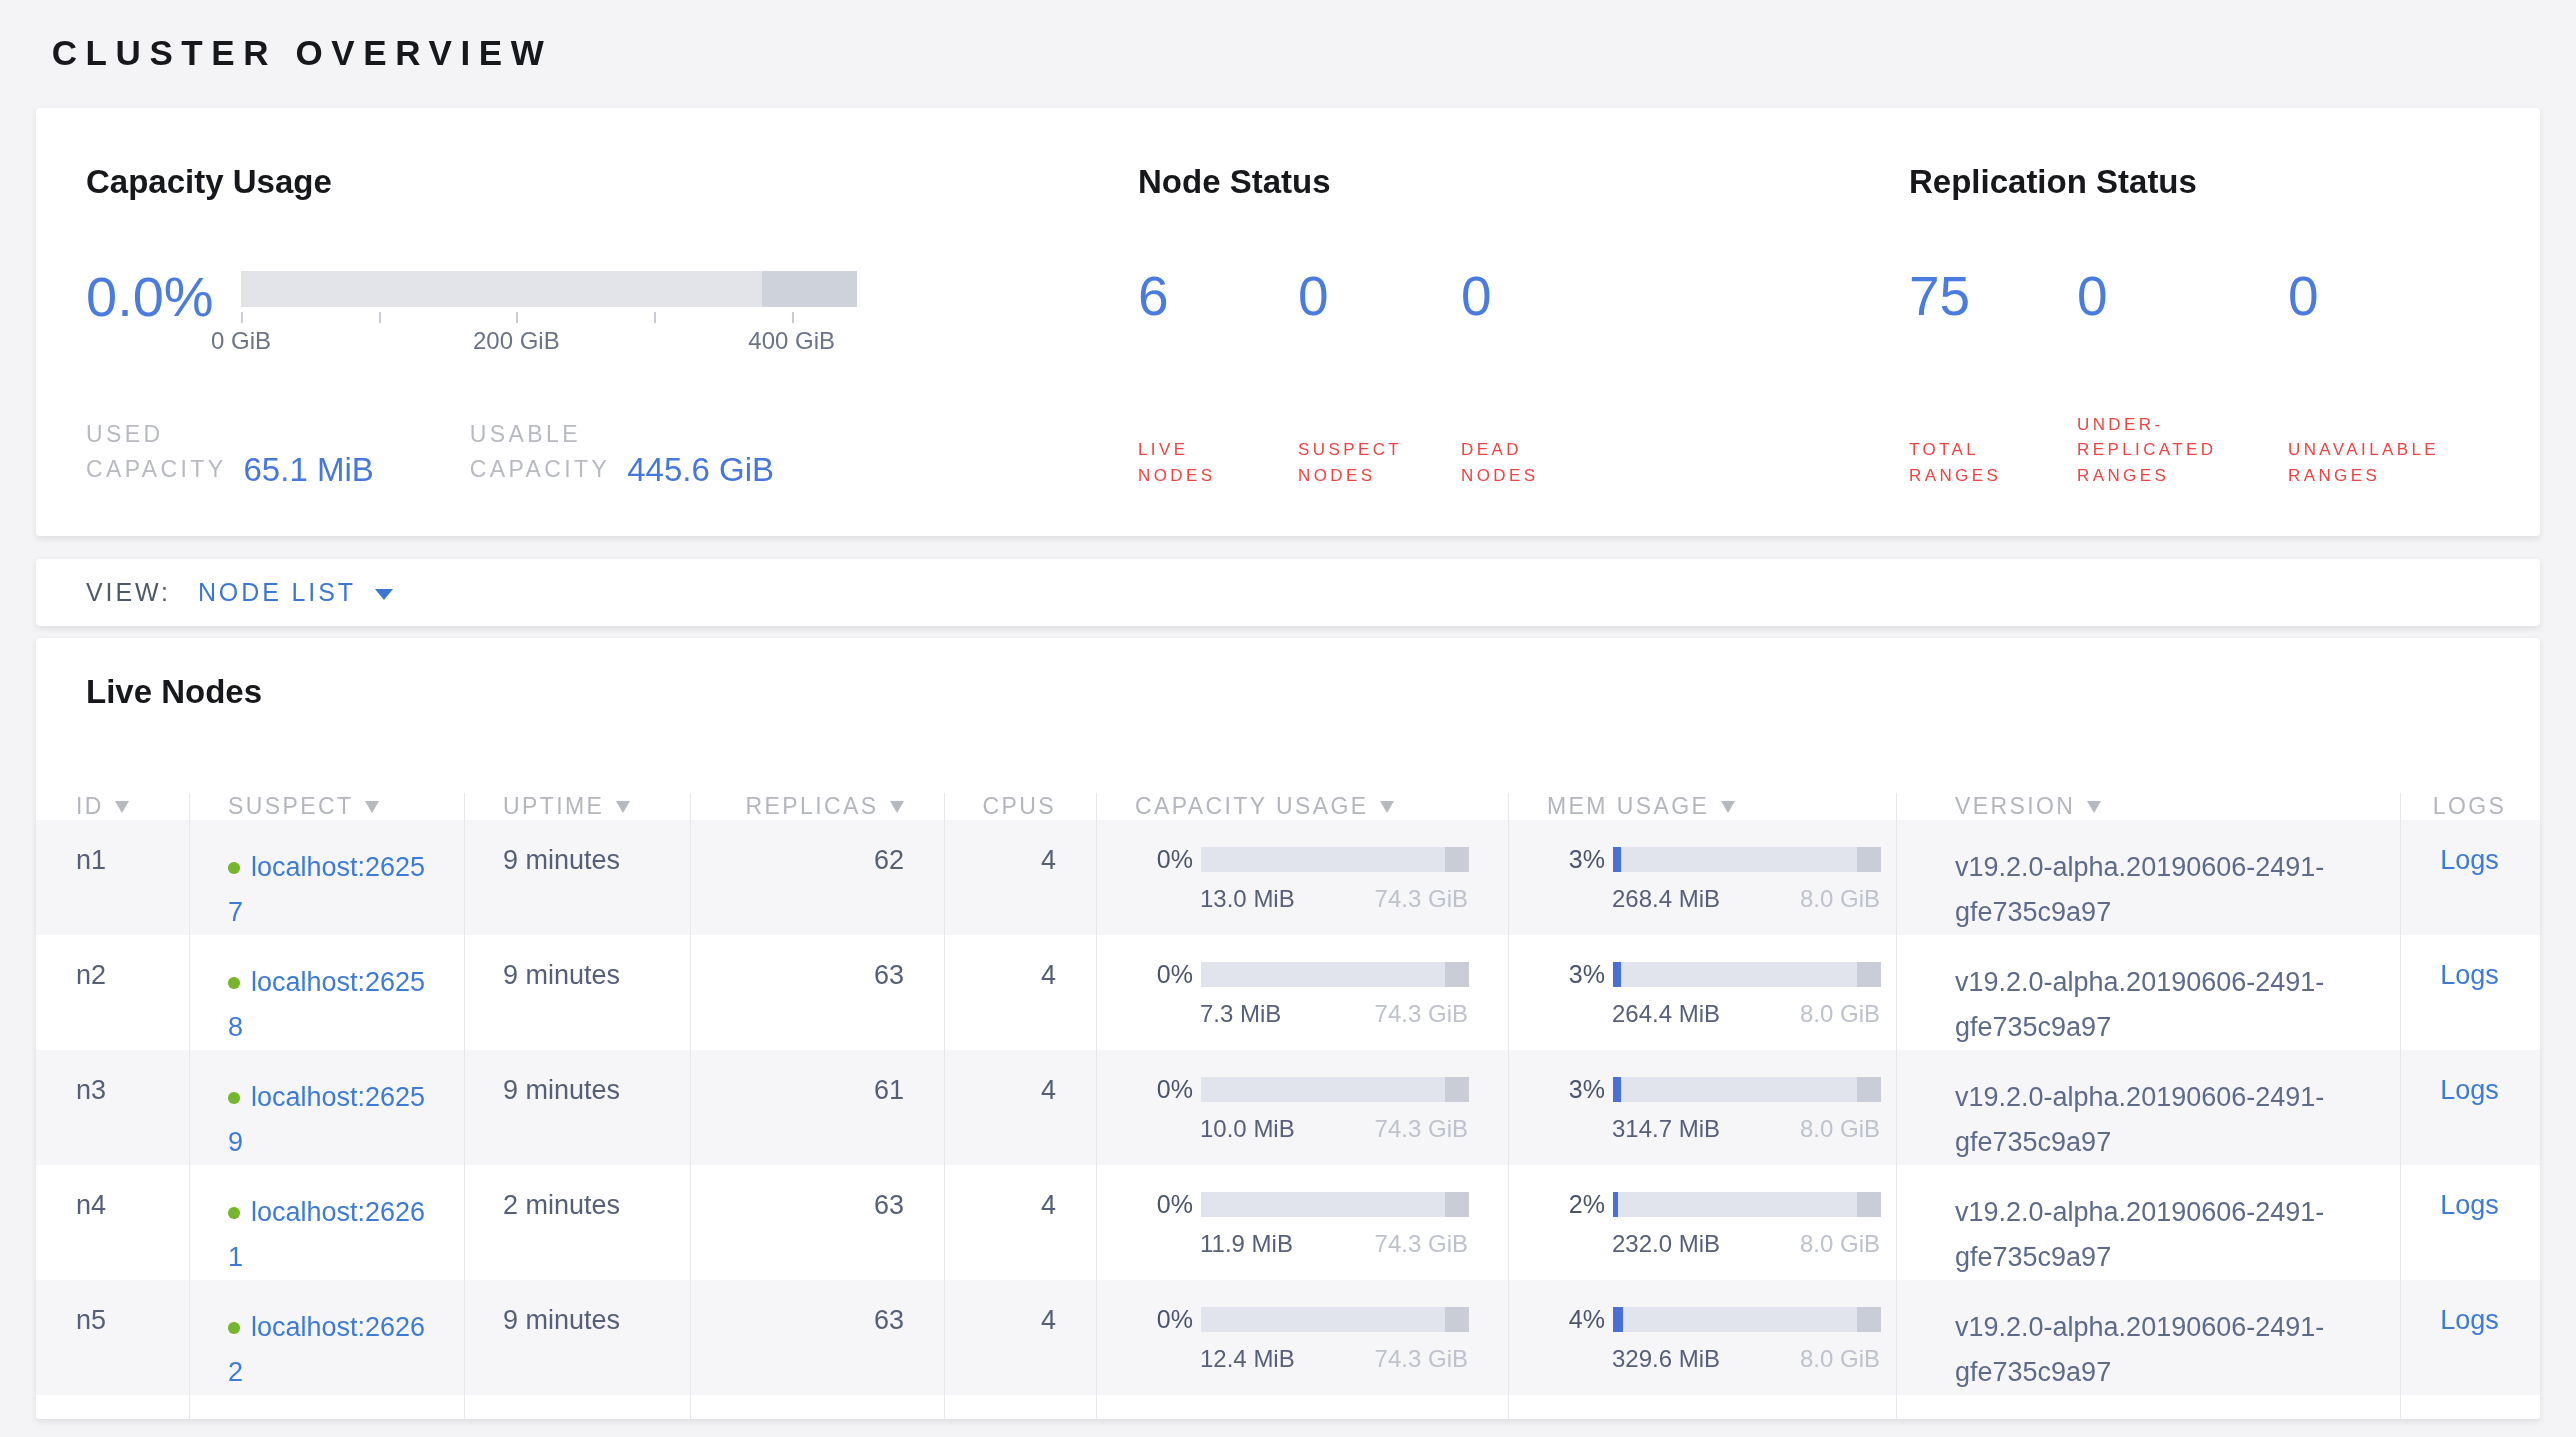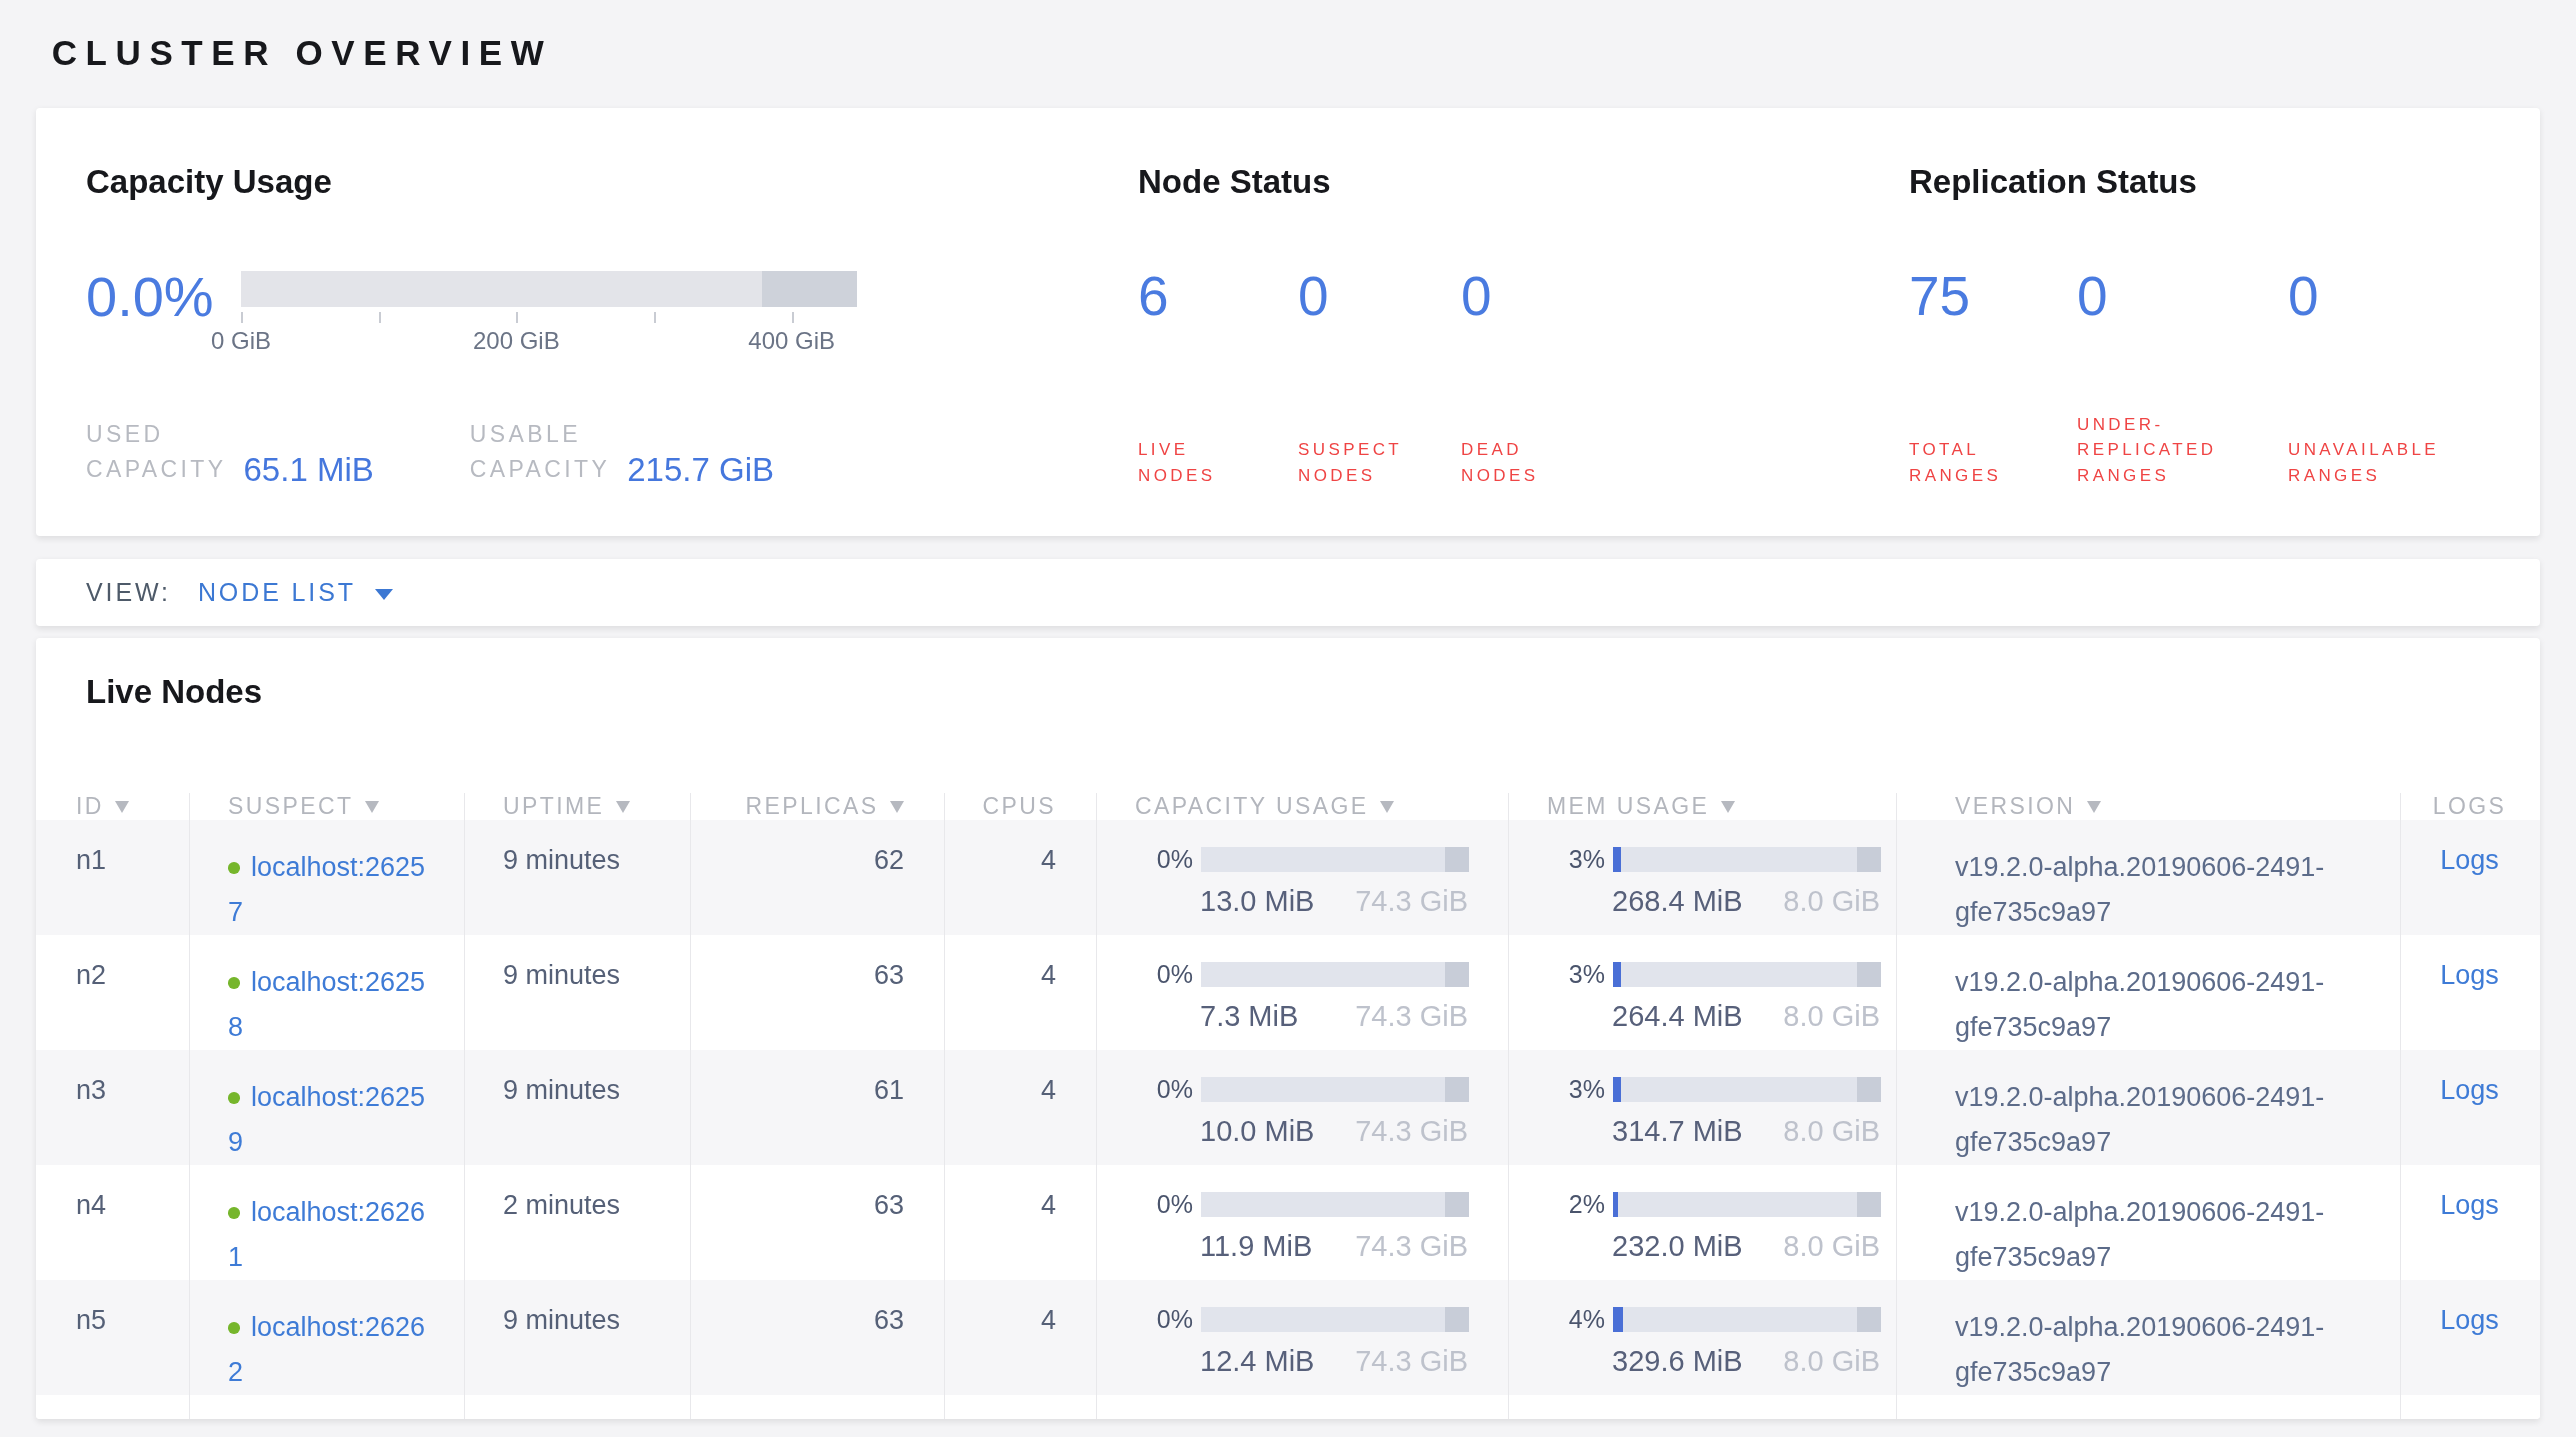--- a/index.html
+++ b/index.html
@@ -131,21 +131,21 @@
     background: #76b62c; margin-right: 11.5px; vertical-align: 1.9px;
   }
   a.link { color: #3e7bd6; text-decoration: none; cursor: pointer; }
 
   .usage-block { width: 334px; }
   .usage-top { display: flex; align-items: center; }
   .usage-pct { width: 58px; text-align: right; margin-right: 7.7px; font-size: 25px; color: #4a546c; }
   .mini-bar { position: relative; width: 268px; height: 25px; background: #e1e4ec; overflow: hidden; }
   .mini-bar .end-seg { position: absolute; right: 0; top: 0; bottom: 0; width: 9%; background: #c8cdd8; }
   .mini-bar .fill { position: absolute; left: 0; top: 0; bottom: 0; background: #4a6fd6; }
-  .usage-values { display: flex; justify-content: space-between; width: 268px; margin-left: 65px; margin-top: 11.5px; font-size: 29px; }
+  .usage-values { display: flex; justify-content: space-between; width: 268px; margin-left: 65px; margin-top: 11.5px; font-size: 24px; }
   .usage-used { color: #57607a; }
   .usage-total { color: #bec2cc; }
 
   .version-text { width: 433px; line-height: 1.7; color: #5c6b89; }
 
   .partial-row { height: 27px; background: #fff; display: flex; }
   .partial-row > div { border-left: 1px solid #e8e8eb; height: 100%; }
   .partial-row > div:nth-of-type(1) { border-left: none; width: 153px; }
   .partial-row > div:nth-of-type(2) { width: 275px; }
   .partial-row > div:nth-of-type(3) { width: 226px; }
@@ -192,21 +192,21 @@
 
             <div class="cap-stat">
               <div class="cap-stat-label">USED
 CAPACITY</div>
               <div class="cap-stat-value">65.1 MiB</div>
             </div>
 
             <div class="cap-stat">
               <div class="cap-stat-label">USABLE
 CAPACITY</div>
-              <div class="cap-stat-value">215.7 GiB</div>
+              <div class="cap-stat-value">445.6 GiB</div>
             </div>
           </div>
       </div>
     </div>
 
     <div class="sec sec-nodes">
       <h2>Node Status</h2>
       <div class="sec-body">
         <div class="stats">
 

